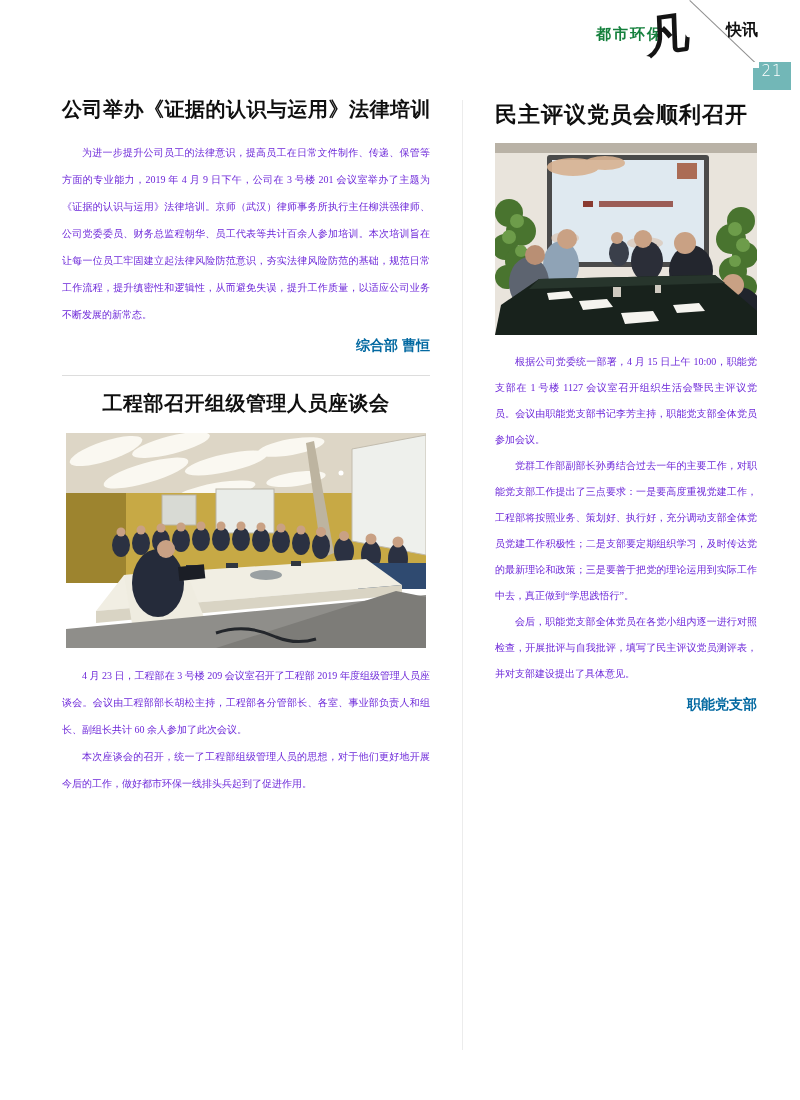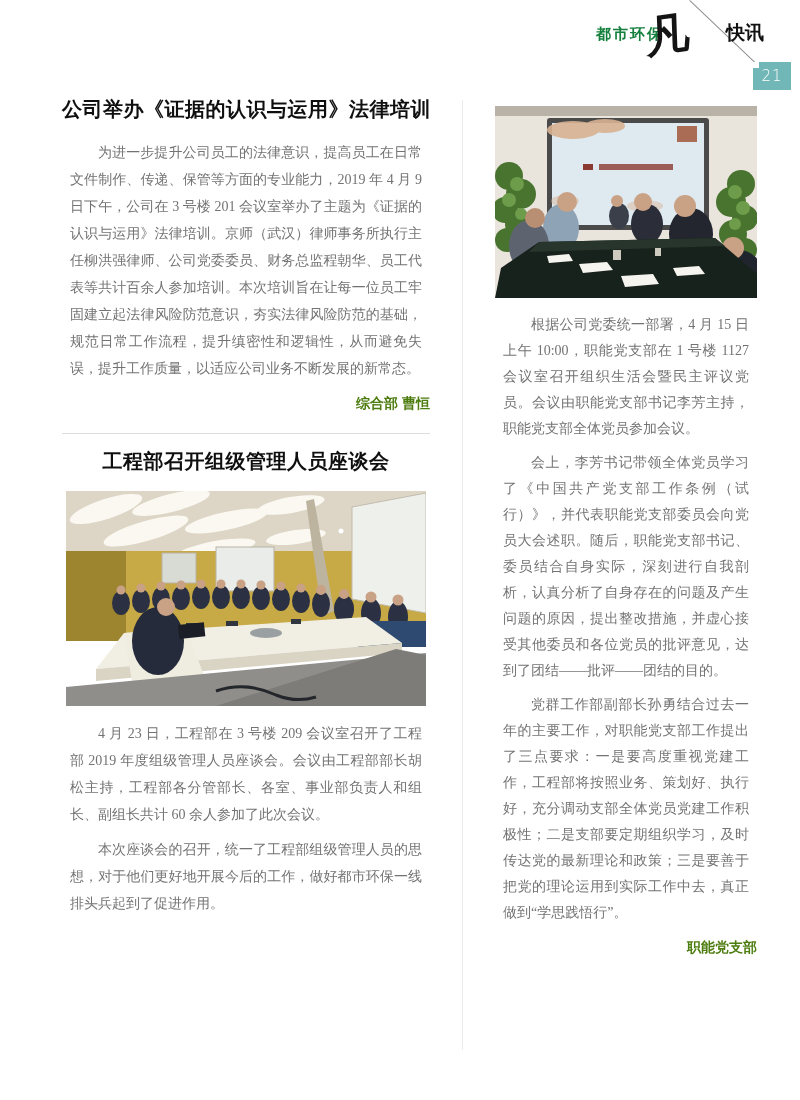--- a/index.html
+++ b/index.html
@@ -7,42 +7,42 @@
         font-family:"Liberation Serif","DejaVu Serif",serif;color:#2a2a2a;}
 
   
   .brand{position:absolute;left:596px;top:25px;font-family:"Liberation Sans","DejaVu Sans",sans-serif;
          font-size:15px;font-weight:bold;color:#15803d;letter-spacing:2px;}
   .logo{position:absolute;left:646px;top:6px;font-size:44px;font-weight:bold;color:#141414;
         font-family:"DejaVu Serif",serif;transform:rotate(-8deg) skewX(-6deg);}
   .diag{position:absolute;left:690px;top:0;width:90px;height:1px;background:#8f8f8f;
         transform-origin:0 0;transform:rotate(43.6deg);}
   .section{position:absolute;left:726px;top:20px;font-family:"Liberation Sans","DejaVu Sans",sans-serif;
-           font-size:19px;font-weight:bold;color:#111;}
+           font-size:16px;font-weight:bold;color:#111;}
   .pagenum{position:absolute;left:753px;top:62px;width:38px;height:28px;background:#72b7b7;
-           display:flex;align-items:center;justify-content:center;}
+           display:flex;justify-content:center;}
   .pagenum .sq{position:absolute;left:0;top:0;width:6px;height:6px;background:#ffffff;}
   .pagenum .num{color:#ffffff;font-family:"DejaVu Sans",sans-serif;font-size:15px;
                 font-weight:300;letter-spacing:1px;}
 
   
   .col-left{position:absolute;left:62px;top:96px;width:368px;}
   .col-right{position:absolute;left:495px;top:96px;width:262px;}
   .vdivider{position:absolute;left:462px;top:100px;width:1px;height:950px;background:#ececec;}
 
   .atitle{font-family:Liberation Serif, serif;font-weight:bold;color:#0f0f0f;
           font-size:20px;text-align:center;white-space:nowrap;margin:0 0 16px 0;letter-spacing:0.5px;}
   .rtitle{font-family:"Liberation Sans","DejaVu Sans",sans-serif;font-weight:bold;color:#0f0f0f;
           font-size:22px;line-height:37px;margin:0 0 10px 0;letter-spacing:1px;}
   .rtitle span{display:block;}
 
-  .body p{margin:8px;font-size:14px;line-height:27px;text-align:justify;text-indent:2em;color:#737373;}
+  .body p{margin:0;font-size:10px;line-height:27px;text-align:justify;text-indent:2em;color:#6d28d9;}
   .col-right .body p{line-height:26px;}
   .sig{font-family:"Liberation Sans","DejaVu Sans",sans-serif;font-weight:bold;font-size:14px;
-       text-align:right;line-height:27px;margin-top:4px;color:#4d7c0f;}
+       text-align:right;line-height:27px;margin-top:4px;color:#0369a1;}
   .hdivider{border:none;border-top:1px solid #dddddd;margin:16px 0 14px 0;}
 
   .photo{display:block;margin:0 auto 14px auto;}
   .photo svg{display:block;}
 </style>
 </head>
 <body>
 
 <div class="page">
 
@@ -159,20 +159,21 @@
         <p>4 月 23 日，工程部在 3 号楼 209 会议室召开了工程部 2019 年度组级管理人员座谈会。会议由工程部部长胡松主持，工程部各分管部长、各室、事业部负责人和组长、副组长共计 60 余人参加了此次会议。</p>
         <p>本次座谈会的召开，统一了工程部组级管理人员的思想，对于他们更好地开展今后的工作，做好都市环保一线排头兵起到了促进作用。</p>
       </div>
 
     </div>
   </div>
 
   <div class="col-right">
     <div>
       <h1 class="rtitle">
+        <span>民主评议党员会顺利召开</span>
       </h1>
 
       <div class="photo" style="width:262px;height:192px;">
         <svg width="262" height="192" viewBox="0 0 262 192">
           <rect x="0" y="0" width="262" height="192" fill="#e9e4dc"></rect>
           <rect x="0" y="0" width="262" height="10" fill="#b9b2a6"></rect>
 
           <rect x="52" y="12" width="162" height="112" rx="3" fill="#4a4a4a"></rect>
           <rect x="57" y="17" width="152" height="102" fill="#dfe9f0"></rect>
           <g fill="#d8b291" opacity="0.9">
@@ -231,20 +232,20 @@
             <polygon points="178,162 204,160 210,168 182,170"></polygon>
             <polygon points="52,150 74,148 78,155 54,157"></polygon>
           </g>
           <rect x="118" y="144" width="8" height="10" fill="#cfcac0"></rect>
           <rect x="160" y="142" width="6" height="8" fill="#cfcac0"></rect>
         </svg>
       </div>
 
       <div class="body">
         <p>根据公司党委统一部署，4 月 15 日上午 10:00，职能党支部在 1 号楼 1127 会议室召开组织生活会暨民主评议党员。会议由职能党支部书记李芳主持，职能党支部全体党员参加会议。</p>
-        <p>会上，李芳书记带领全体党员学习了《中国共产党支部工作条例（试行）》，并代表职能党支部委员会向党员大会述职。随后，职能党支部书记、委员结合自身实际，深刻进行自我剖析，认真分析了自身存在的问题及产生问题的原因，提出整改措施，并虚心接受其他委员和各位党员的批评意见，达到了团结——批评——团结的目的。</p>
         <p>党群工作部副部长孙勇结合过去一年的主要工作，对职能党支部工作提出了三点要求：一是要高度重视党建工作，工程部将按照业务、策划好、执行好，充分调动支部全体党员党建工作积极性；二是支部要定期组织学习，及时传达党的最新理论和政策；三是要善于把党的理论运用到实际工作中去，真正做到“学思践悟行”。</p>
+        <p>会后，职能党支部全体党员在各党小组内逐一进行对照检查，开展批评与自我批评，填写了民主评议党员测评表，并对支部建设提出了具体意见。</p>
       </div>
       <div class="sig">职能党支部</div>
     </div>
   </div>
 
 </div>
 
 </body></html>

